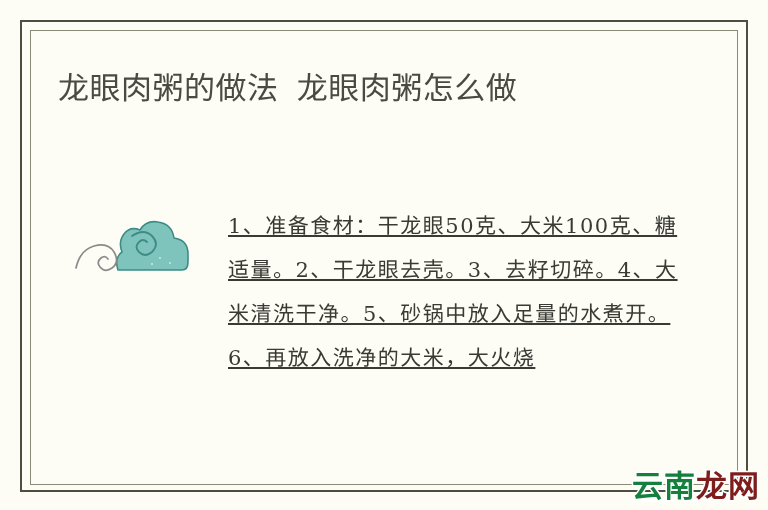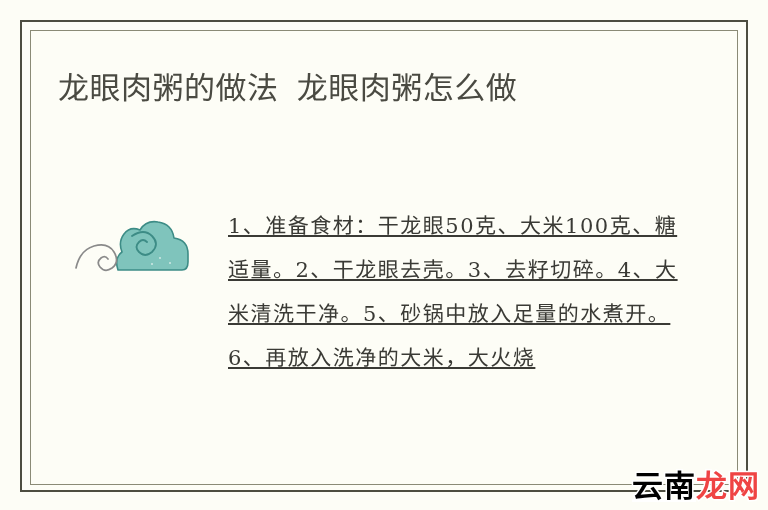--- a/index.html
+++ b/index.html
@@ -98,22 +98,22 @@
     bottom: 8px;
     font-size: 31px;
     font-weight: bold;
     line-height: 1;
     letter-spacing: 1px;
     font-family: "DejaVu Sans", sans-serif;
     white-space: nowrap;
     -webkit-text-stroke: 3px #ffffff;
     paint-order: stroke fill;
   }
-  .wm-a { color: #000000; text-decoration: underline; }
-  .wm-b { color: #ef4444; }
+  .wm-a { color: #15803d; text-decoration: underline; }
+  .wm-b { color: #7f1d1d; }
 </style>
 </head>
 <body>
 
 <div class="page">
 
   <div class="frame-outer"></div>
   <div class="frame-inner"></div>
 
   <div class="title">龙眼肉粥的做法  龙眼肉粥怎么做</div>

